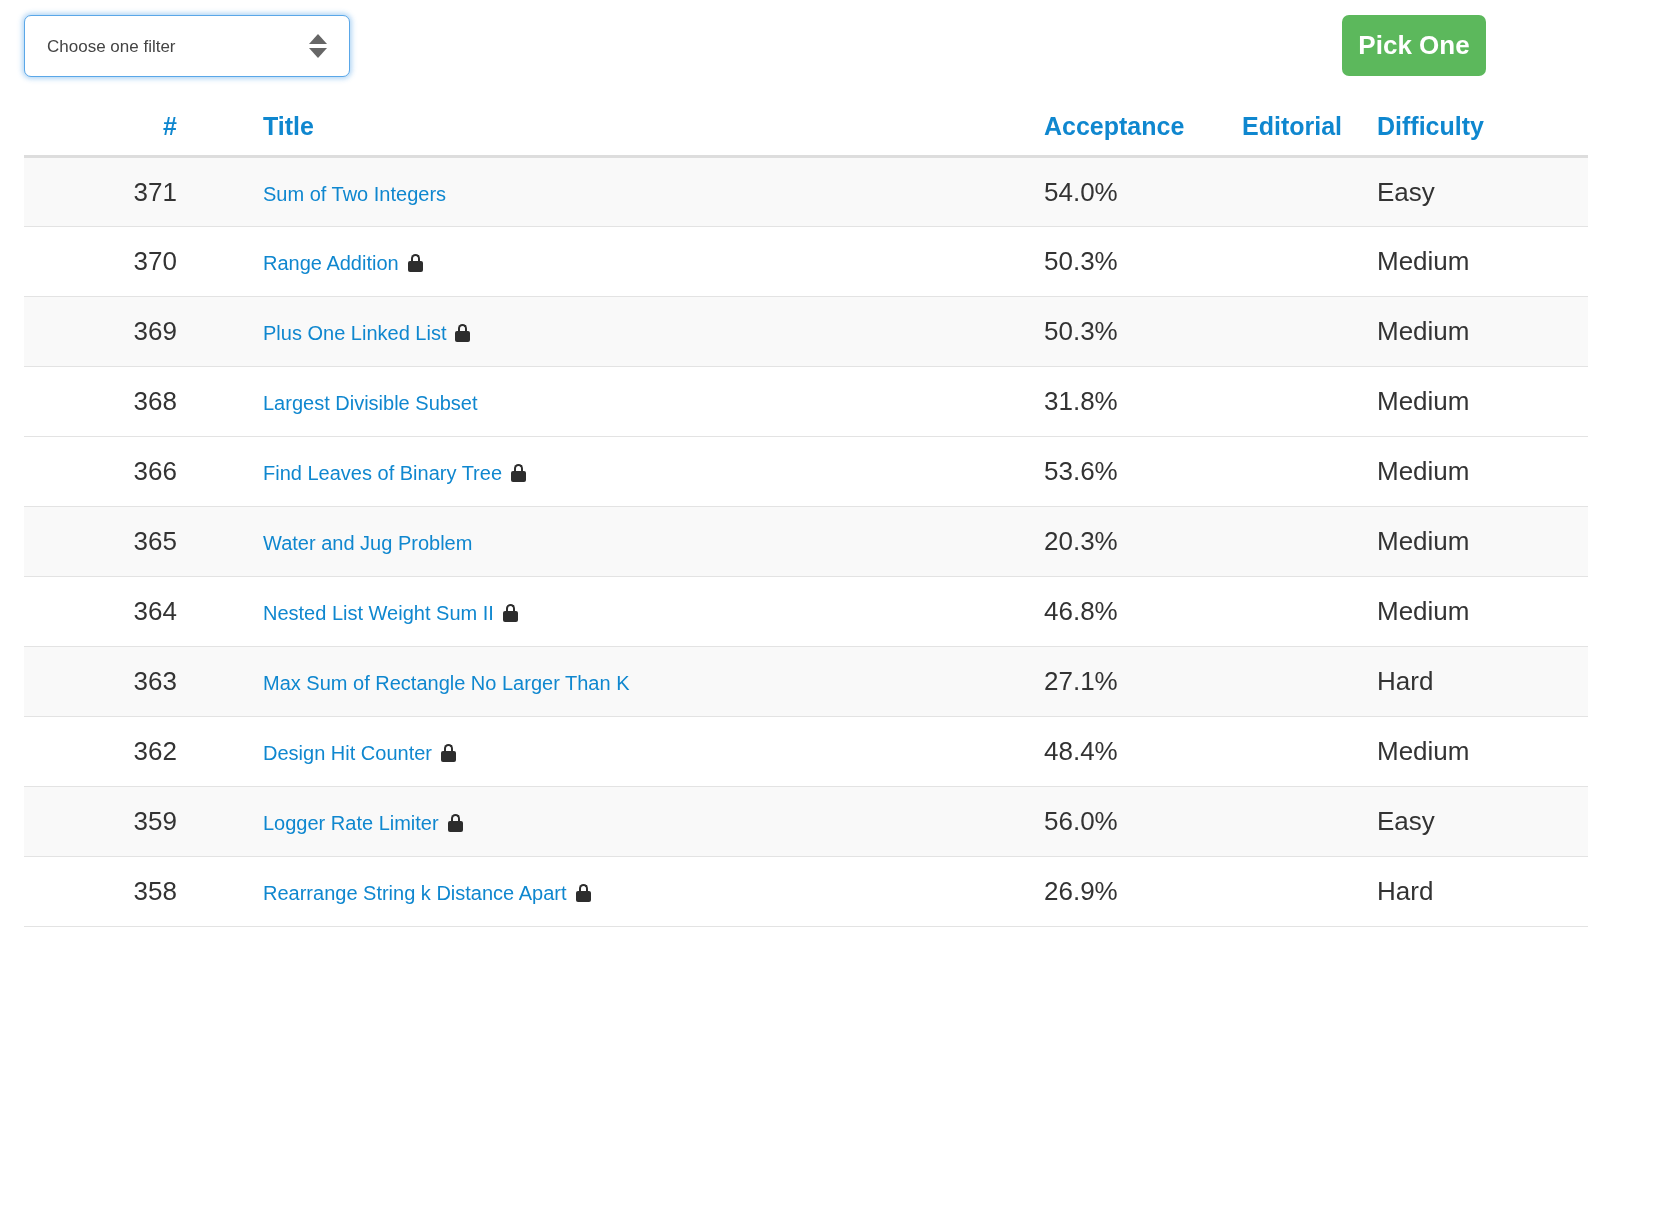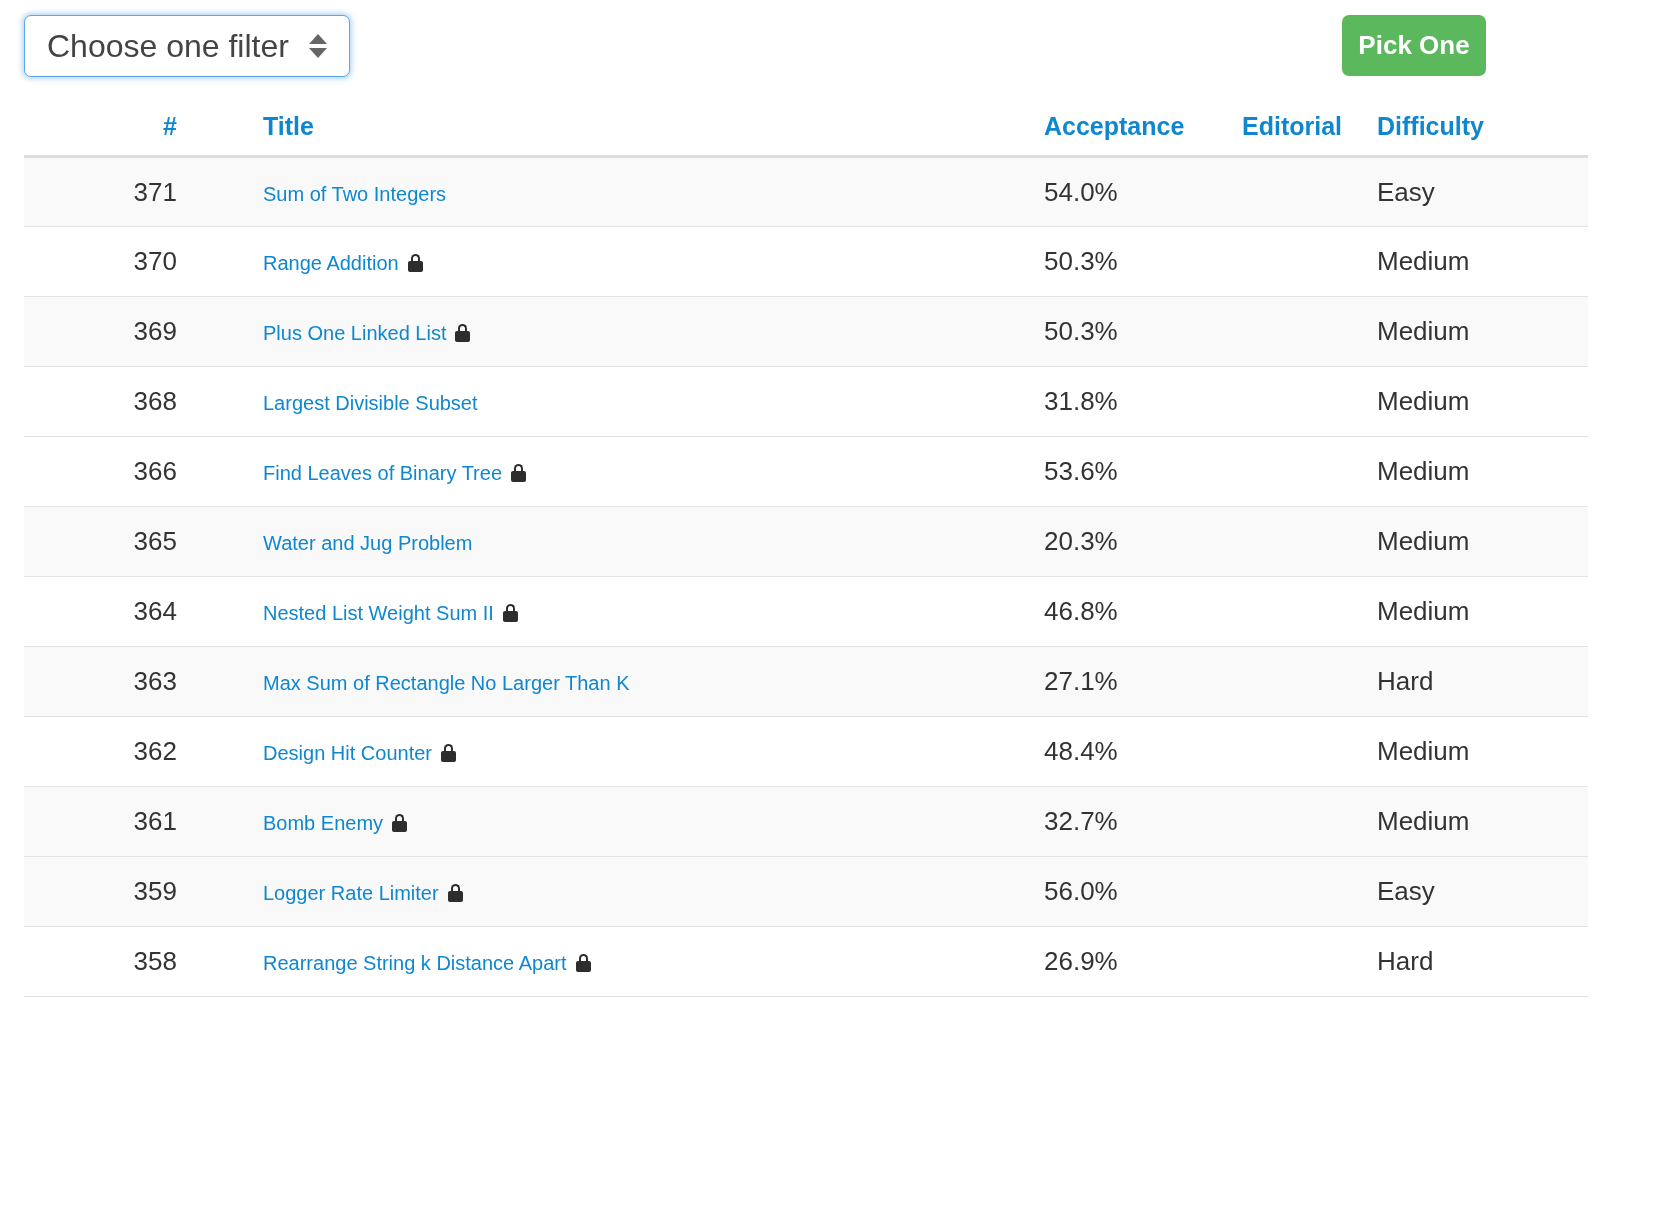--- a/index.html
+++ b/index.html
@@ -23,21 +23,21 @@
     background: #ffffff;
     border: 1px solid #5aa7e8;
     border-radius: 7px;
     box-shadow: 0 0 5px 2px rgba(90,167,232,0.45);
     display: flex; align-items: center;
     padding: 0 16px 0 22px;
     cursor: pointer;
   }
   .filter-select .label {
     flex: 1 1 auto;
-    font-size: 32px;
+    font-size: 17px;
     color: #444444;
     line-height: 1;
     white-space: nowrap;
   }
   .stepper {
     flex: 0 0 auto;
     display: flex; flex-direction: column;
     align-items: center; justify-content: center;
     gap: 4px;
     width: 22px;
@@ -242,27 +242,20 @@
             <td class="d-diff">Hard</td>
           </tr>
           <tr class="even">
             <td class="d-num">362</td>
             <td class="d-title"><a><span>Design Hit Counter</span><span class="lock-icon"><span class="shackle"></span><span class="body"></span></span></a></td>
             <td class="d-acc">48.4%</td>
             <td class="d-edit"></td>
             <td class="d-diff">Medium</td>
           </tr>
           <tr class="odd">
-            <td class="d-num">361</td>
-            <td class="d-title"><a><span>Bomb Enemy</span><span class="lock-icon"><span class="shackle"></span><span class="body"></span></span></a></td>
-            <td class="d-acc">32.7%</td>
-            <td class="d-edit"></td>
-            <td class="d-diff">Medium</td>
-          </tr>
-          <tr class="odd">
             <td class="d-num">359</td>
             <td class="d-title"><a><span>Logger Rate Limiter</span><span class="lock-icon"><span class="shackle"></span><span class="body"></span></span></a></td>
             <td class="d-acc">56.0%</td>
             <td class="d-edit"></td>
             <td class="d-diff">Easy</td>
           </tr>
           <tr class="even">
             <td class="d-num">358</td>
             <td class="d-title"><a><span>Rearrange String k Distance Apart</span><span class="lock-icon"><span class="shackle"></span><span class="body"></span></span></a></td>
             <td class="d-acc">26.9%</td>

